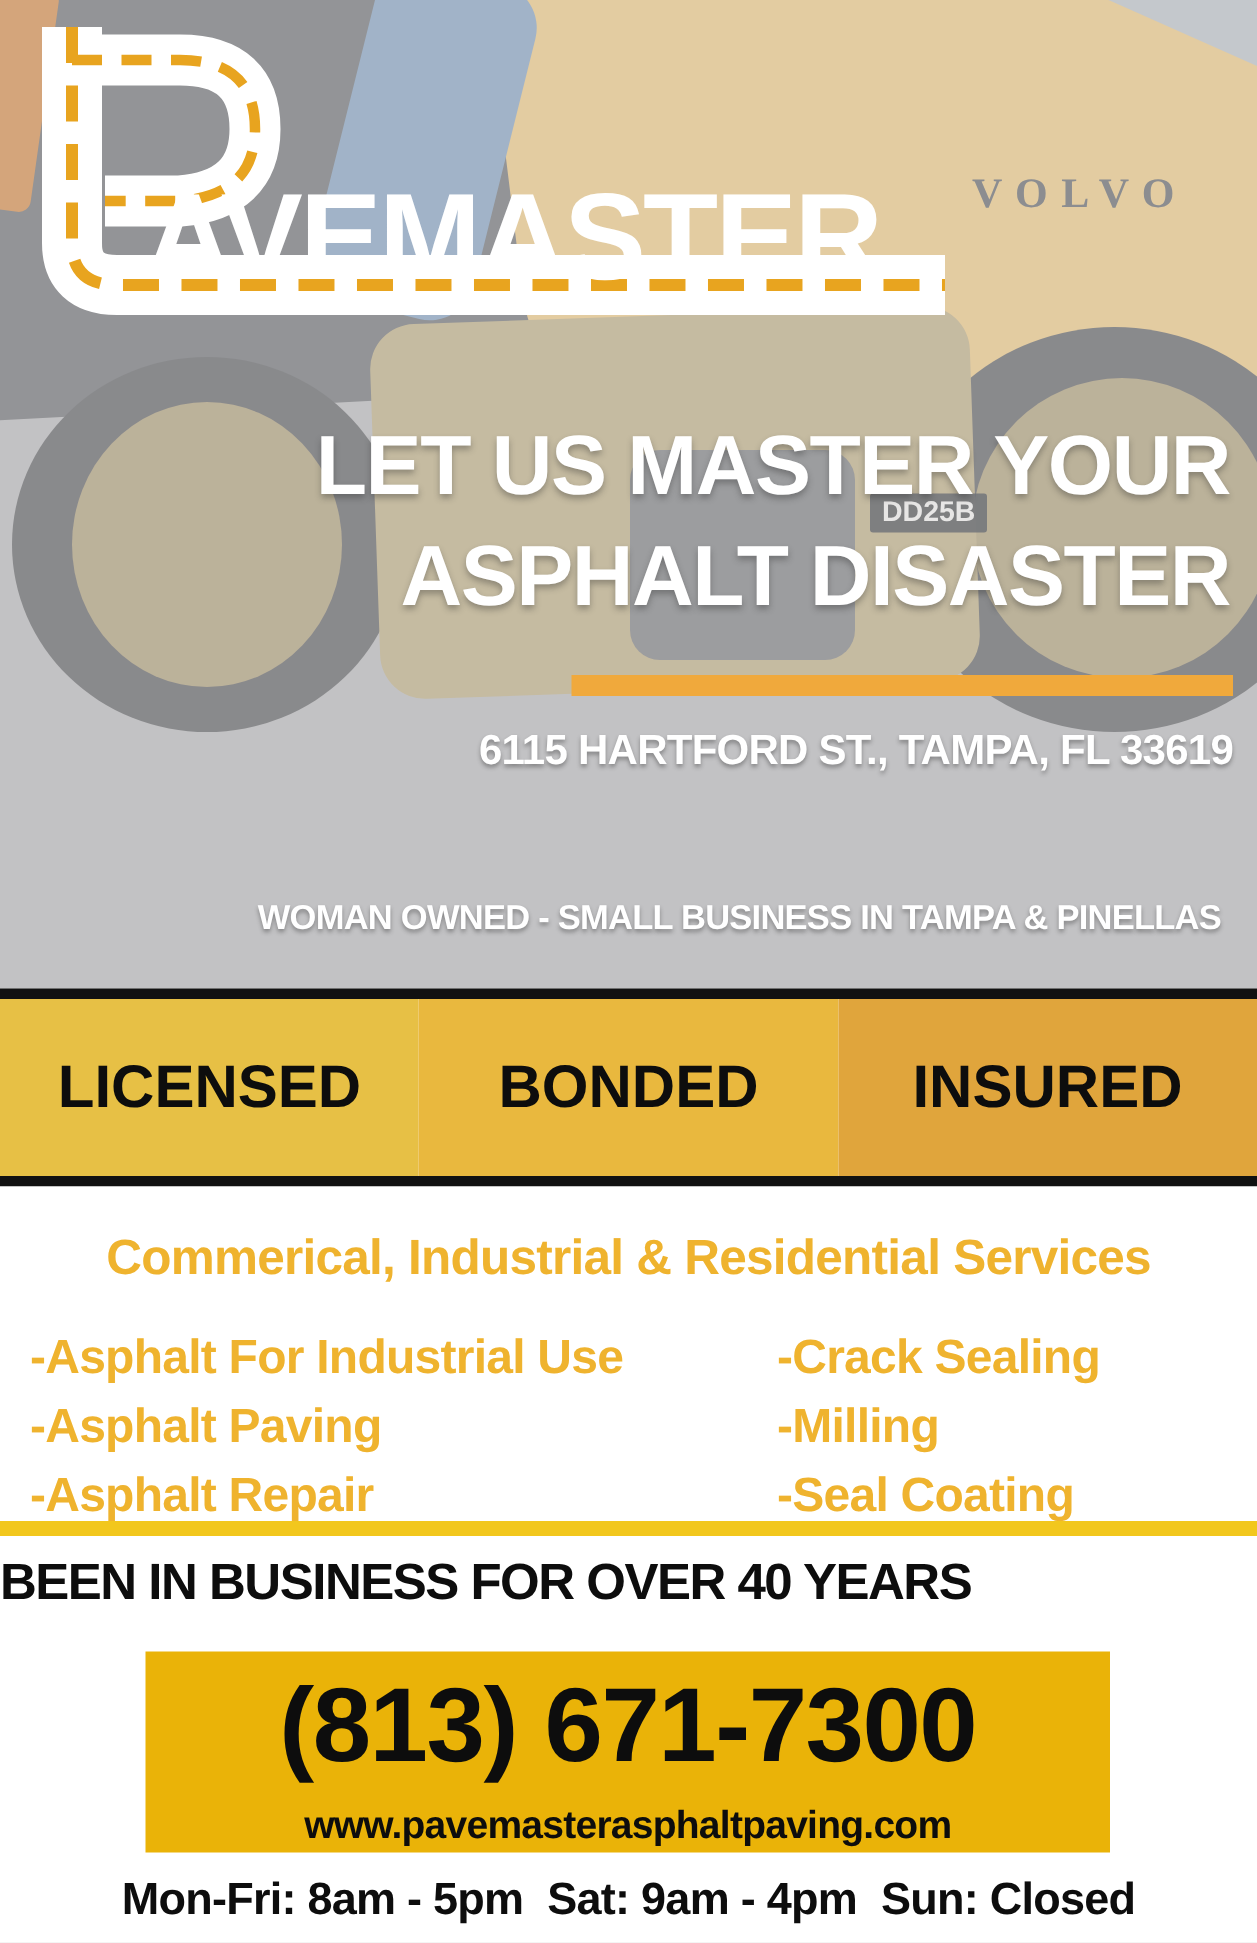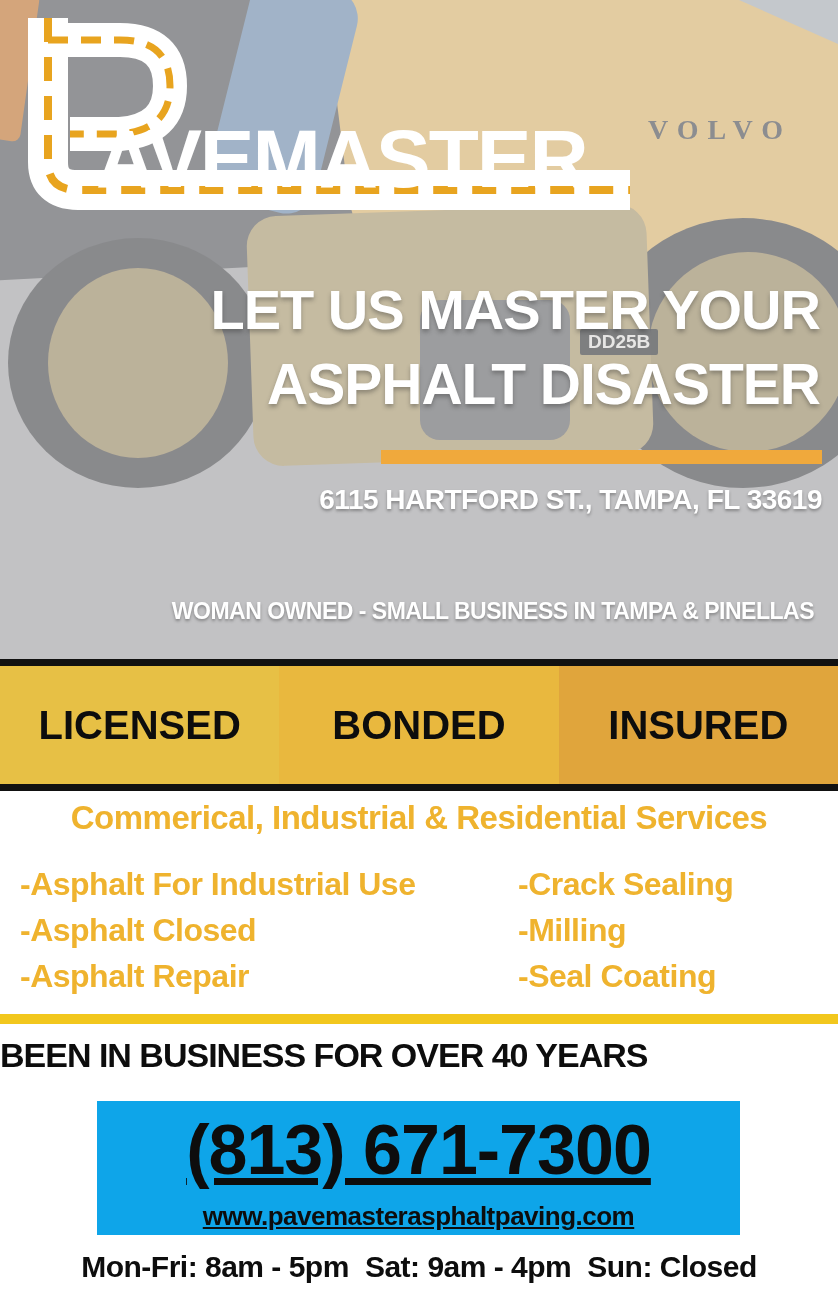--- a/index.html
+++ b/index.html
@@ -42,21 +42,21 @@
     letter-spacing:-0.5px;text-shadow:0 2px 3px rgba(40,40,40,.4);}
   .tagline{position:absolute;right:24px;top:598px;color:#fff;font-weight:800;font-size:23px;
     letter-spacing:-0.5px;text-shadow:0 2px 3px rgba(40,40,40,.4);}
   
   .banner{position:absolute;left:0;top:659px;width:838px;height:132px;display:flex;
     border-top:7px solid #111;border-bottom:7px solid #111;}
   .badge{flex:1 1 0;display:flex;align-items:center;justify-content:center;
     font-size:40px;font-weight:800;color:#0d0d0d;letter-spacing:0;}
   
   .services{position:absolute;left:0;top:791px;width:838px;height:223px;background:#fff;}
-  .svc-heading{margin-top:8px;text-align:center;font-size:33px;font-weight:700;letter-spacing:-0.5px;}
+  .svc-heading{margin-top:28px;text-align:center;font-size:33px;font-weight:700;letter-spacing:-0.5px;}
   .svc-cols{display:flex;margin-top:24px;padding-left:20px;}
   .svc-col{display:flex;flex-direction:column;}
   .svc-col.left{width:498px;}
   .svc-item{font-size:32px;font-weight:700;line-height:46px;letter-spacing:-0.5px;}
   .divider{position:absolute;left:0;top:1014px;width:838px;height:10px;}
   
   .years{position:absolute;left:0;top:1036px;width:838px;color:#0d0d0d;
     font-size:34px;font-weight:800;letter-spacing:-1px;}
   .phone-box{position:absolute;left:97px;top:1101px;width:643px;height:134px;text-align:center;color:#0d0d0d;}
   .phone{font-size:70px;font-weight:800;letter-spacing:-1px;line-height:1;margin-top:14px;}
@@ -106,36 +106,36 @@
     <div class="badge" style="background: rgb(231, 192, 69);">LICENSED</div>
     <div class="badge" style="background: rgb(233, 184, 62);">BONDED</div>
     <div class="badge" style="background: rgb(224, 165, 60);">INSURED</div>
   </div>
 
   <div class="services">
     <div class="svc-heading" style="color: rgb(239, 179, 46);">Commerical, Industrial &amp; Residential Services</div>
     <div class="svc-cols">
       <div class="svc-col left">
         <span class="svc-item" style="color: rgb(239, 179, 46);">-Asphalt For Industrial Use</span>
-        <span class="svc-item" style="color: rgb(239, 179, 46);">-Asphalt Closed</span>
+        <span class="svc-item" style="color: rgb(239, 179, 46);">-Asphalt Paving</span>
         <span class="svc-item" style="color: rgb(239, 179, 46);">-Asphalt Repair</span>
       </div>
       <div class="svc-col">
         <span class="svc-item" style="color: rgb(239, 179, 46);">-Crack Sealing</span>
         <span class="svc-item" style="color: rgb(239, 179, 46);">-Milling</span>
         <span class="svc-item" style="color: rgb(239, 179, 46);">-Seal Coating</span>
       </div>
     </div>
   </div>
 
   <div class="divider" style="background: rgb(242, 199, 29);"></div>
 
   <div class="years">BEEN IN BUSINESS FOR OVER 40 YEARS</div>
 
-  <div class="phone-box" style="background: #0ea5e9; text-decoration: underline;">
+  <div class="phone-box" style="background: #eab308;">
     <div class="phone">(813) 671-7300</div>
     <div class="website">www.pavemasterasphaltpaving.com</div>
   </div>
 
   <div class="hours">
     <span>Mon-Fri: 8am - 5pm</span>
     <span>Sat: 9am - 4pm</span>
     <span>Sun: Closed</span>
   </div>
 

